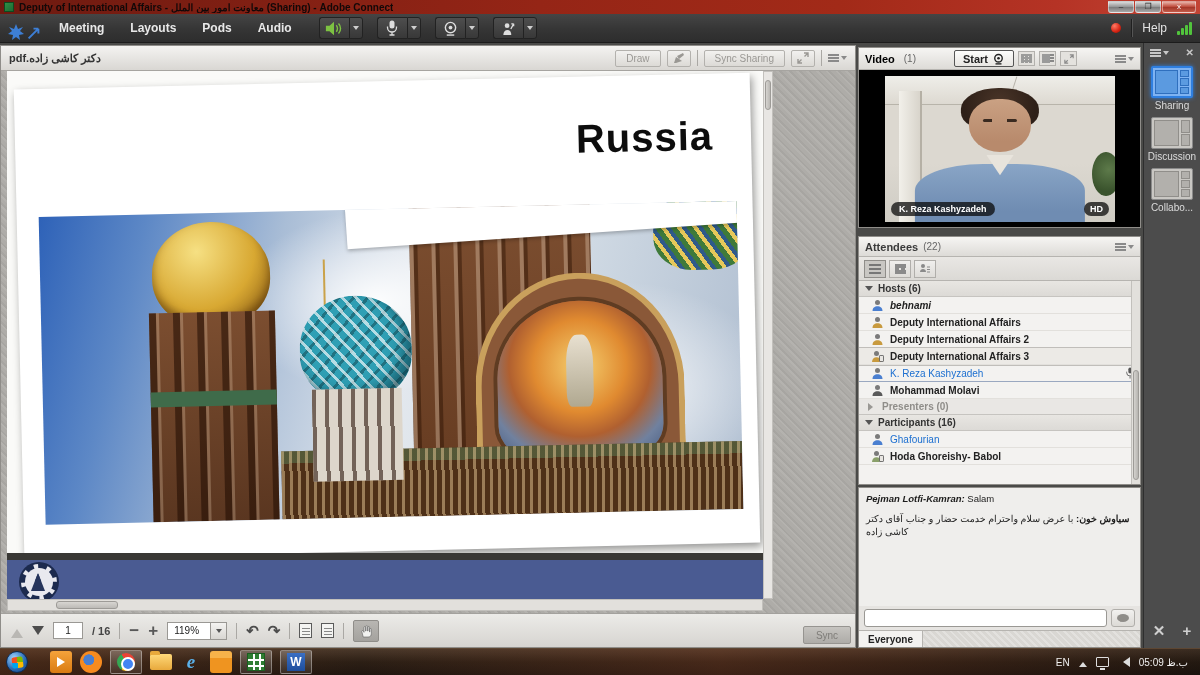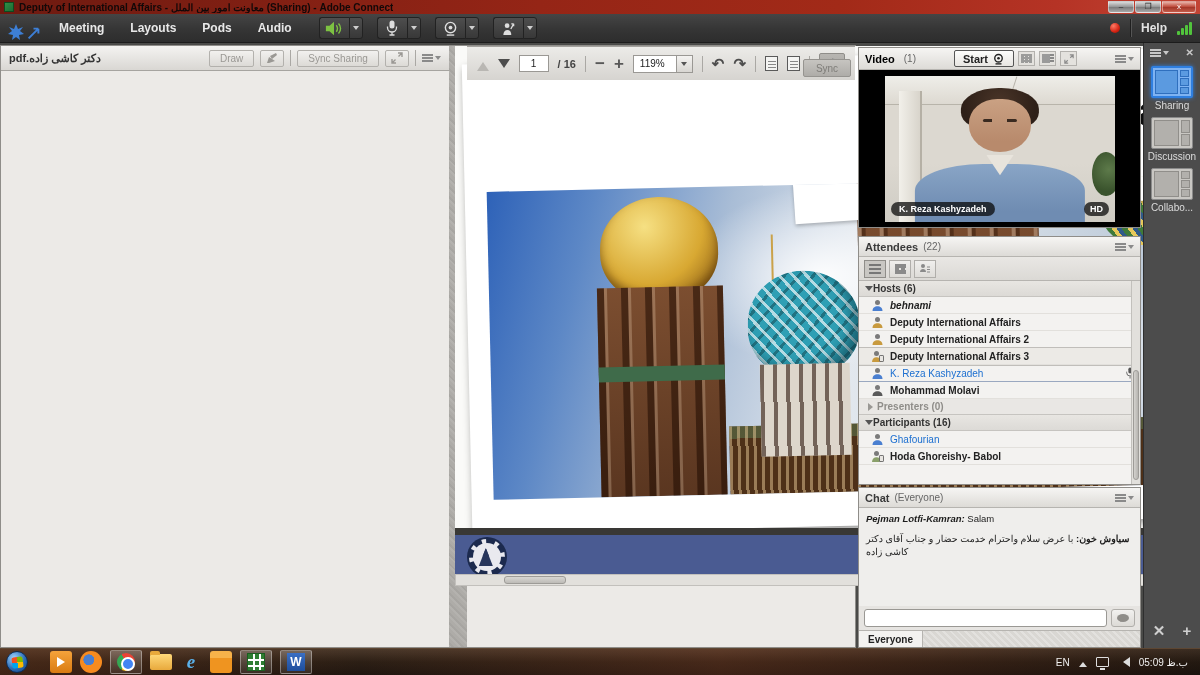--- a/index.html
+++ b/index.html
@@ -25,36 +25,36 @@
   .menu-item { padding:0 13px; font-weight:bold; color:#e8e8e8; height:100%; line-height:29px; }
   .devgrp { display:flex; margin-left:14px; }
   .devbtn { width:30px; height:22px; border:1px solid #222; border-right:none; border-radius:3px 0 0 3px;
     background:linear-gradient(#4e4e4e,#383838); display:flex; align-items:center; justify-content:center; }
   .devcaret { width:14px; height:22px; border:1px solid #222; border-radius:0 3px 3px 0;
     background:linear-gradient(#4e4e4e,#383838); display:flex; align-items:center; justify-content:center; }
   .caret { width:0; height:0; border:3px solid transparent; border-top:4px solid #cfcfcf; margin-top:3px; }
   .menubar-right { margin-left:auto; display:flex; align-items:center; gap:10px; padding-right:8px; }
   .recdot { width:10px; height:10px; border-radius:50%; background:radial-gradient(circle at 35% 30%,#ff7b66,#d42313 60%,#8e1207); }
   .vsep-dark { width:1px; height:18px; background:#1f1f1f; box-shadow:1px 0 0 #555; }
-  .help-label { font-weight:bold; font-size:12px; }
+  .help-label { font-weight:normal; font-size:12px; }
   .sigbars { display:flex; align-items:flex-end; gap:1px; height:14px; }
   .sigbars span { width:3px; background:#51c43c; border-radius:1px; }
 
   
   .main { position:absolute; left:0; top:43px; width:1200px; height:605px; background:#4a4a48; }
   .pod { position:absolute; background:#eceae7; border:1px solid #8f8d89; }
   .pod-head { height:20px; background:linear-gradient(#f6f5f3,#dddbd7); border-bottom:1px solid #b6b4b0;
     display:flex; align-items:center; padding:0 6px; font-size:11px; color:#3a3a3a; }
   .pod-title { font-weight:bold; }
   .pod-sub { margin-left:5px; font-size:10px; color:#666; }
   .podmenu { margin-left:auto; display:flex; align-items:center; gap:2px; color:#8a8a8a; font-size:10px; }
   .podmenu .bars { width:11px; height:8px; background:repeating-linear-gradient(#8a8a8a 0 2px,transparent 2px 3px); }
 
   
-  .share-pod { left:0; top:2px; width:856px; height:603px; display:flex; flex-direction:row; }
+  .share-pod { left:0; top:2px; width:856px; height:603px; display:flex; flex-direction:column; }
   .share-head { height:25px; background:linear-gradient(#f4f3f1,#d9d7d3); border-bottom:1px solid #a6a4a0;
     display:flex; align-items:center; padding:0 8px; }
   .share-title { font-size:11px; font-weight:bold; color:#333; direction:rtl; text-align:left; width:200px; }
   .share-tools { margin-left:auto; display:flex; align-items:center; gap:6px; }
   .gbtn { border:1px solid #b3b1ad; border-radius:2px; background:linear-gradient(#f2f1ef,#dcdad6);
     color:#9a9894; font-size:10px; padding:2px 10px; }
   .ibtn { border:1px solid #b3b1ad; border-radius:2px; background:linear-gradient(#f2f1ef,#dcdad6);
     width:24px; height:17px; display:flex; align-items:center; justify-content:center; color:#9a9894; }
   .tsep { width:1px; height:16px; background:#aaa8a4; }
   .workspace { flex:1; position:relative; background:#aeaca8;
@@ -165,21 +165,21 @@
     padding:2px 6px; border-radius:8px; }
 
   
   .att-pod { left:858px; top:193px; width:283px; height:249px; display:flex; flex-direction:column; }
   .att-toolbar { height:24px; background:linear-gradient(#e9e7e4,#dbd9d5); border-bottom:1px solid #b6b4b0; display:flex; align-items:center; gap:3px; padding:0 5px; }
   .att-tb { width:22px; height:18px; border:1px solid #b0aeaa; background:linear-gradient(#f0efed,#dedcd8); display:flex; align-items:center; justify-content:center; }
   .att-tb.pressed { background:#c9c7c3; border-color:#8f8d89; }
   .lines3 { width:12px; height:10px; background:repeating-linear-gradient(#777 0 2px,transparent 2px 4px); }
   .grid4 { width:11px; height:10px; background:repeating-linear-gradient(90deg,#8a8a8a 0 4px,transparent 4px 6px), repeating-linear-gradient(#8a8a8a 0 4px,transparent 4px 6px); }
   .att-list { flex:1; background:#f3f2f0; position:relative; overflow:hidden; font-size:10px; }
-  .sect { height:16px; display:flex; align-items:center; padding:0 6px; background:linear-gradient(#e8e6e2,#dcdad6); border-bottom:1px solid #c6c4c0; font-weight:bold; color:#333; }
+  .sect { height:16px; display:flex; align-items:center; gap:5px; padding:0 6px; background:linear-gradient(#e8e6e2,#dcdad6); border-bottom:1px solid #c6c4c0; font-weight:bold; color:#333; }
   .sect.dim { color:#8f8d89; background:#e9e7e4; }
   .tri-down { width:0; height:0; border:4px solid transparent; border-top:5px solid #555; margin-top:4px; }
   .tri-right { width:0; height:0; border:4px solid transparent; border-left:5px solid #9a9894; margin-left:3px; }
   .arow { height:17px; display:flex; align-items:center; gap:6px; padding:0 4px 0 12px; border-bottom:1px solid #e2e0dc; color:#222; }
   .arow .nm { white-space:nowrap; }
   .arow.blue .nm { color:#1c6fd0; }
   .arow.ital .nm { font-style:italic; font-weight:bold; }
   .arow.selrow { background:#eceae6; outline:1px solid #c0beba; }
   .arow.youline { border-bottom:1px solid #9aa8c0; }
   .pico { width:13px; height:13px; flex:none; }
@@ -569,28 +569,20 @@
             </svg>
           <span class="nm" style="font-weight:bold">Hoda Ghoreishy- Babol</span>
         </div>
         <div class="att-scroll">
             <span class="att-thumb"></span>
           </div>
       </div>
     </div>
 
     <div class="pod chat-pod">
-      <div class="pod-head">
-        <span class="pod-title">Chat</span>
-        <span class="pod-sub">(Everyone)</span>
-        <span class="podmenu">
-            <span class="bars"></span>
-            <i class="caret" style="border-top-color:#8a8a8a"></i>
-          </span>
-      </div>
       <div class="chat-msgs">
         <div class="msg">
           <span class="snd">Pejman Lotfi-Kamran:</span><span> Salam</span>
         </div>
         <div class="msg">
           <span class="snd fa">سیاوش خون:</span><span> با عرض سلام واحترام خدمت حضار و جناب آقای دکتر کاشی زاده</span>
         </div>
       </div>
       <div class="chat-inrow">
         <input class="chat-input" style="">

